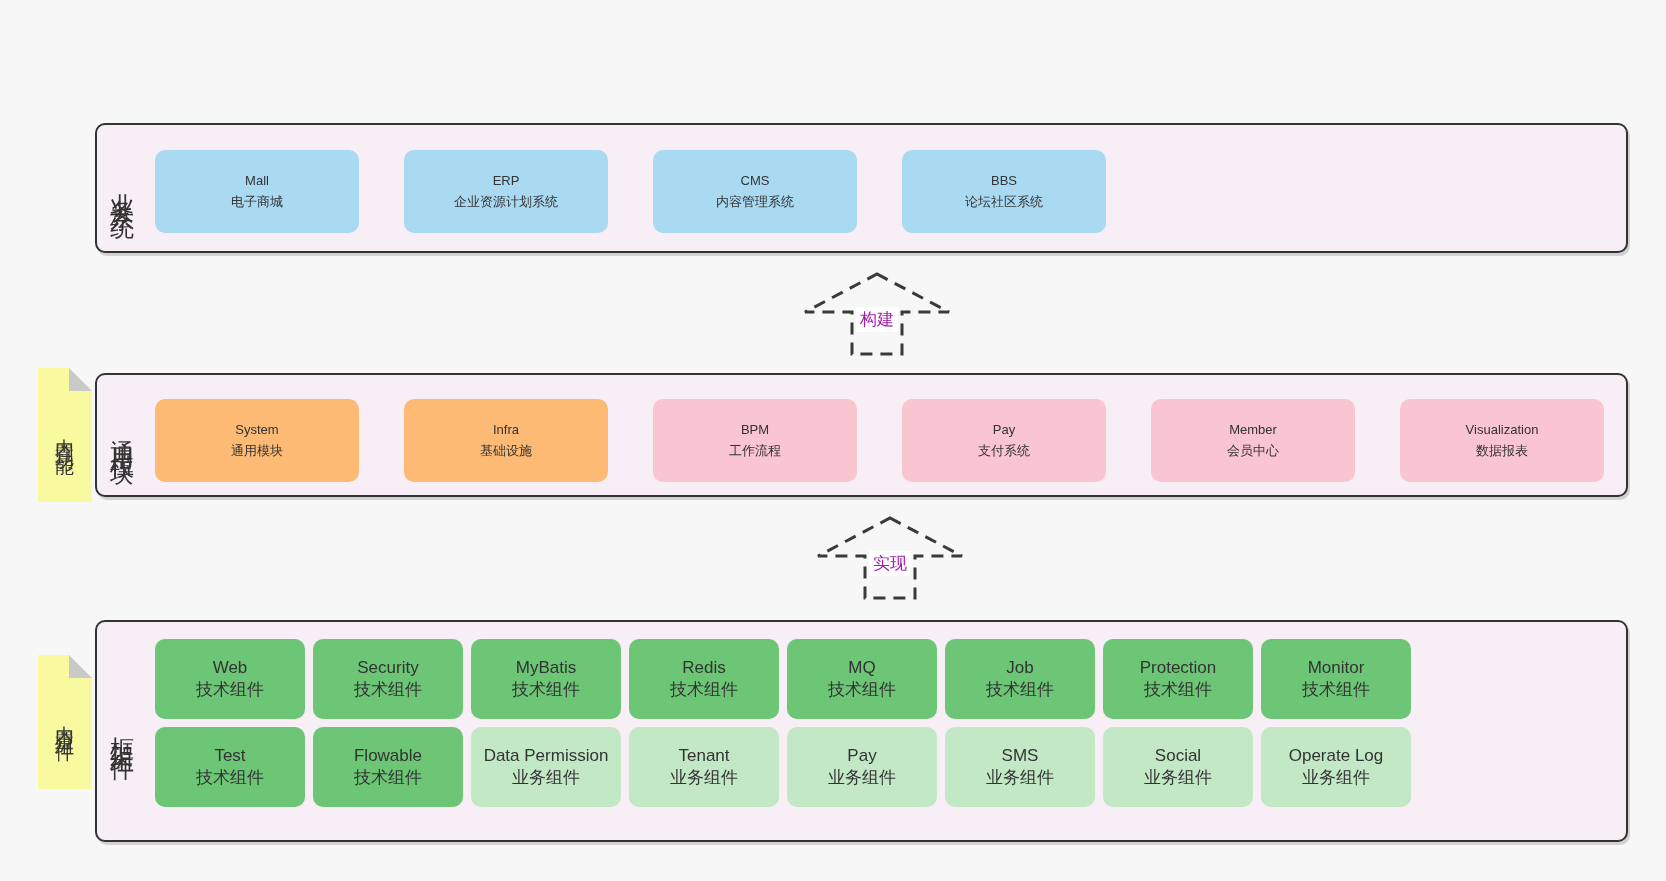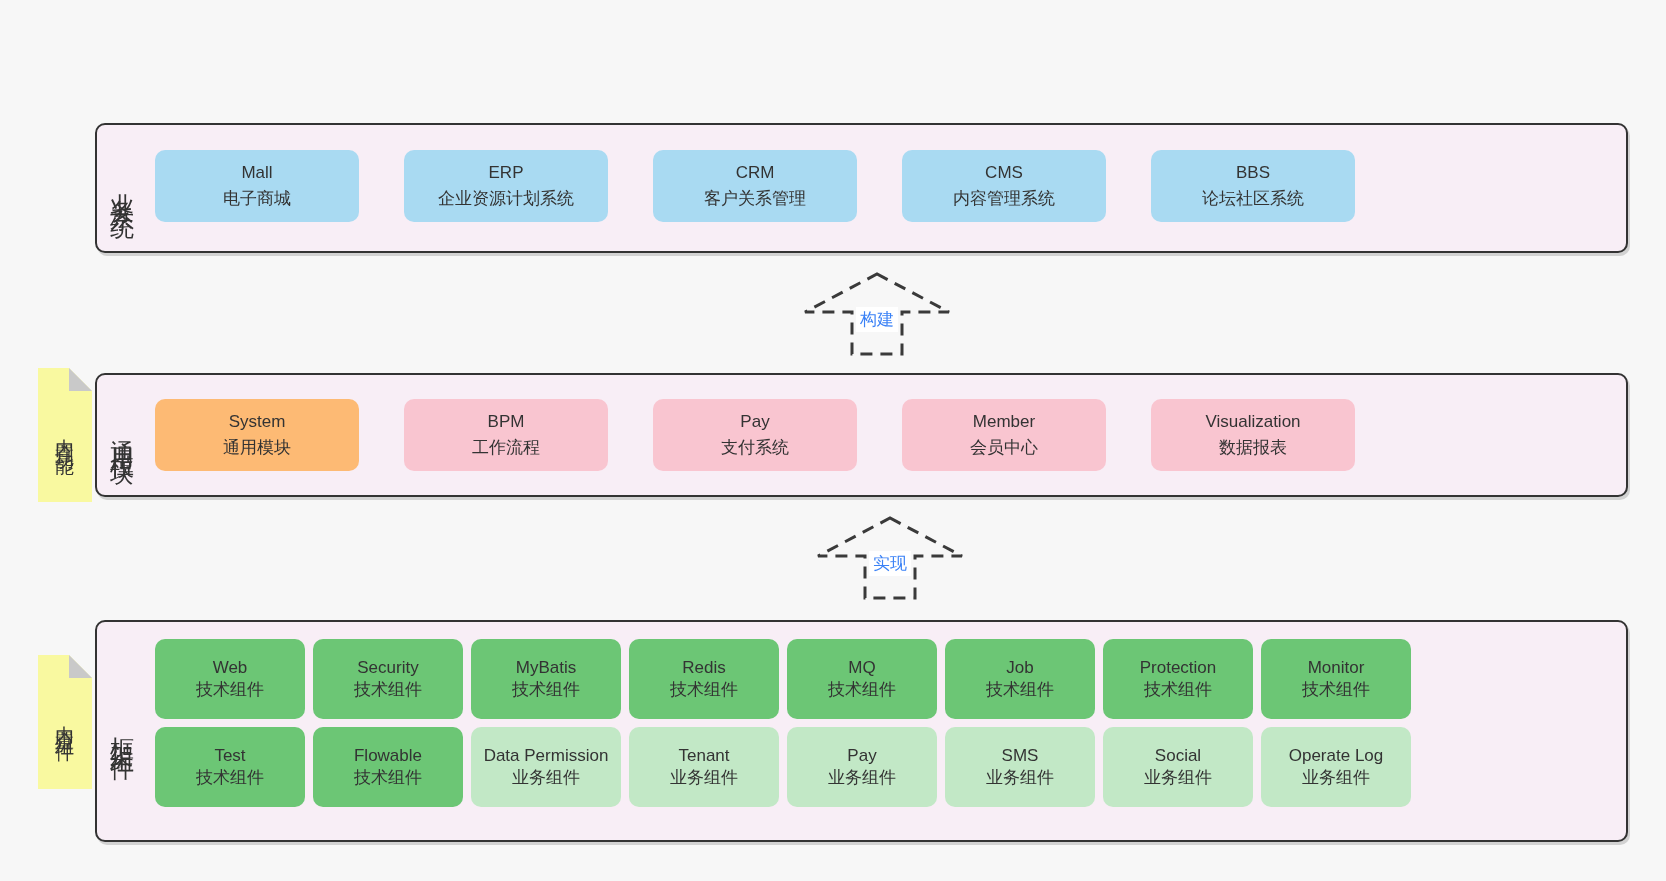--- a/index.html
+++ b/index.html
@@ -42,28 +42,28 @@
   }
 
   
   .boxes-row {
     position: absolute;
     left: 58px; top: 24px;
     display: flex;
     gap: 45px;
   }
   .box {
-    width: 204px; height: 72px;
+    width: 204px; height: 83px;
     border-radius: 10px;
     display: flex;
     flex-direction: column;
     align-items: center;
     justify-content: center;
     text-align: center;
-    font-size: 17px;
+    font-size: 13px;
     line-height: 1.55;
   }
   .layer-business .boxes-row { top: 25px; }
 
   .box.blue  { background: #a9daf2; }
   .box.red   { background: #fdba74; }
   .box.pink  { background: #f9c5d0; }
   .box.green { background: #6cc675; }
   .box.green-light { background: #c2e8c6; }
 
@@ -94,21 +94,21 @@
   .arrow-build     { left: 802px; top: 271px; }
   .arrow-implement { left: 815px; top: 515px; }
   .arrow svg { position: absolute; inset: 0; }
   .arrow-label {
     position: absolute;
     left: 50%; top: 36px;
     transform: translateX(-50%);
     background: #ffffff;
     padding: 1px 4px;
     font-size: 17px;
-    color: #3b82f6;
+    color: #a21caf;
     white-space: nowrap;
   }
 
   
   .sticky {
     position: absolute;
     left: 38px;
     width: 54px; height: 134px;
     background: #f9f9a0;
     clip-path: polygon(0 0, calc(100% - 23px) 0, 100% 23px, 100% 100%, 0 100%);
@@ -138,24 +138,20 @@
   <section class="layer layer-business">
     <div class="layer-label v-text">业务系统</div>
     <div class="boxes-row">
       <div class="box blue">
         <div>Mall</div>
         <div>电子商城</div>
       </div>
       <div class="box blue">
         <div>ERP</div>
         <div>企业资源计划系统</div>
-      </div>
-      <div class="box blue">
-        <div>CRM</div>
-        <div>客户关系管理</div>
       </div>
       <div class="box blue">
         <div>CMS</div>
         <div>内容管理系统</div>
       </div>
       <div class="box blue">
         <div>BBS</div>
         <div>论坛社区系统</div>
       </div>
     </div>
@@ -171,20 +167,24 @@
   <div class="sticky sticky-modules">
     <span class="v-text">内置功能</span>
   </div>
   <section class="layer layer-modules">
     <div class="layer-label v-text">通用模块</div>
     <div class="boxes-row">
       <div class="box red">
         <div>System</div>
         <div>通用模块</div>
       </div>
+      <div class="box red">
+        <div>Infra</div>
+        <div>基础设施</div>
+      </div>
       <div class="box pink">
         <div>BPM</div>
         <div>工作流程</div>
       </div>
       <div class="box pink">
         <div>Pay</div>
         <div>支付系统</div>
       </div>
       <div class="box pink">
         <div>Member</div>

